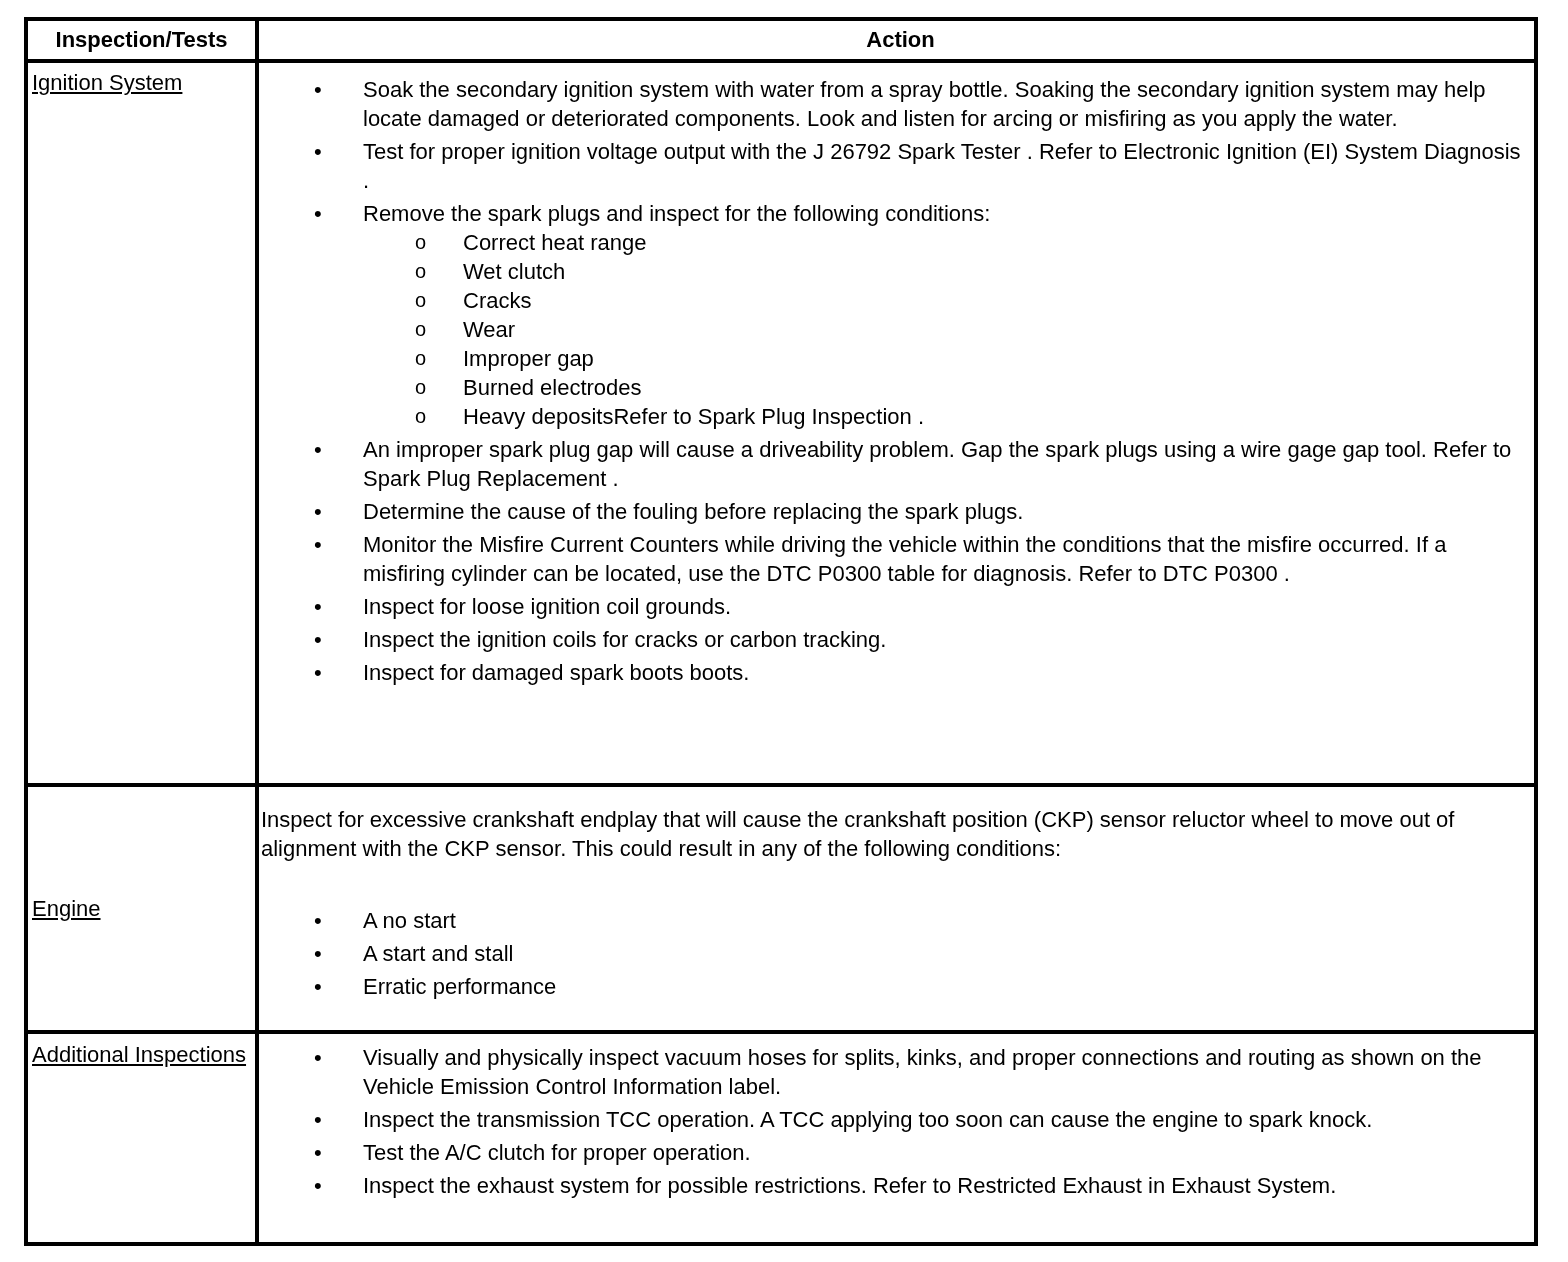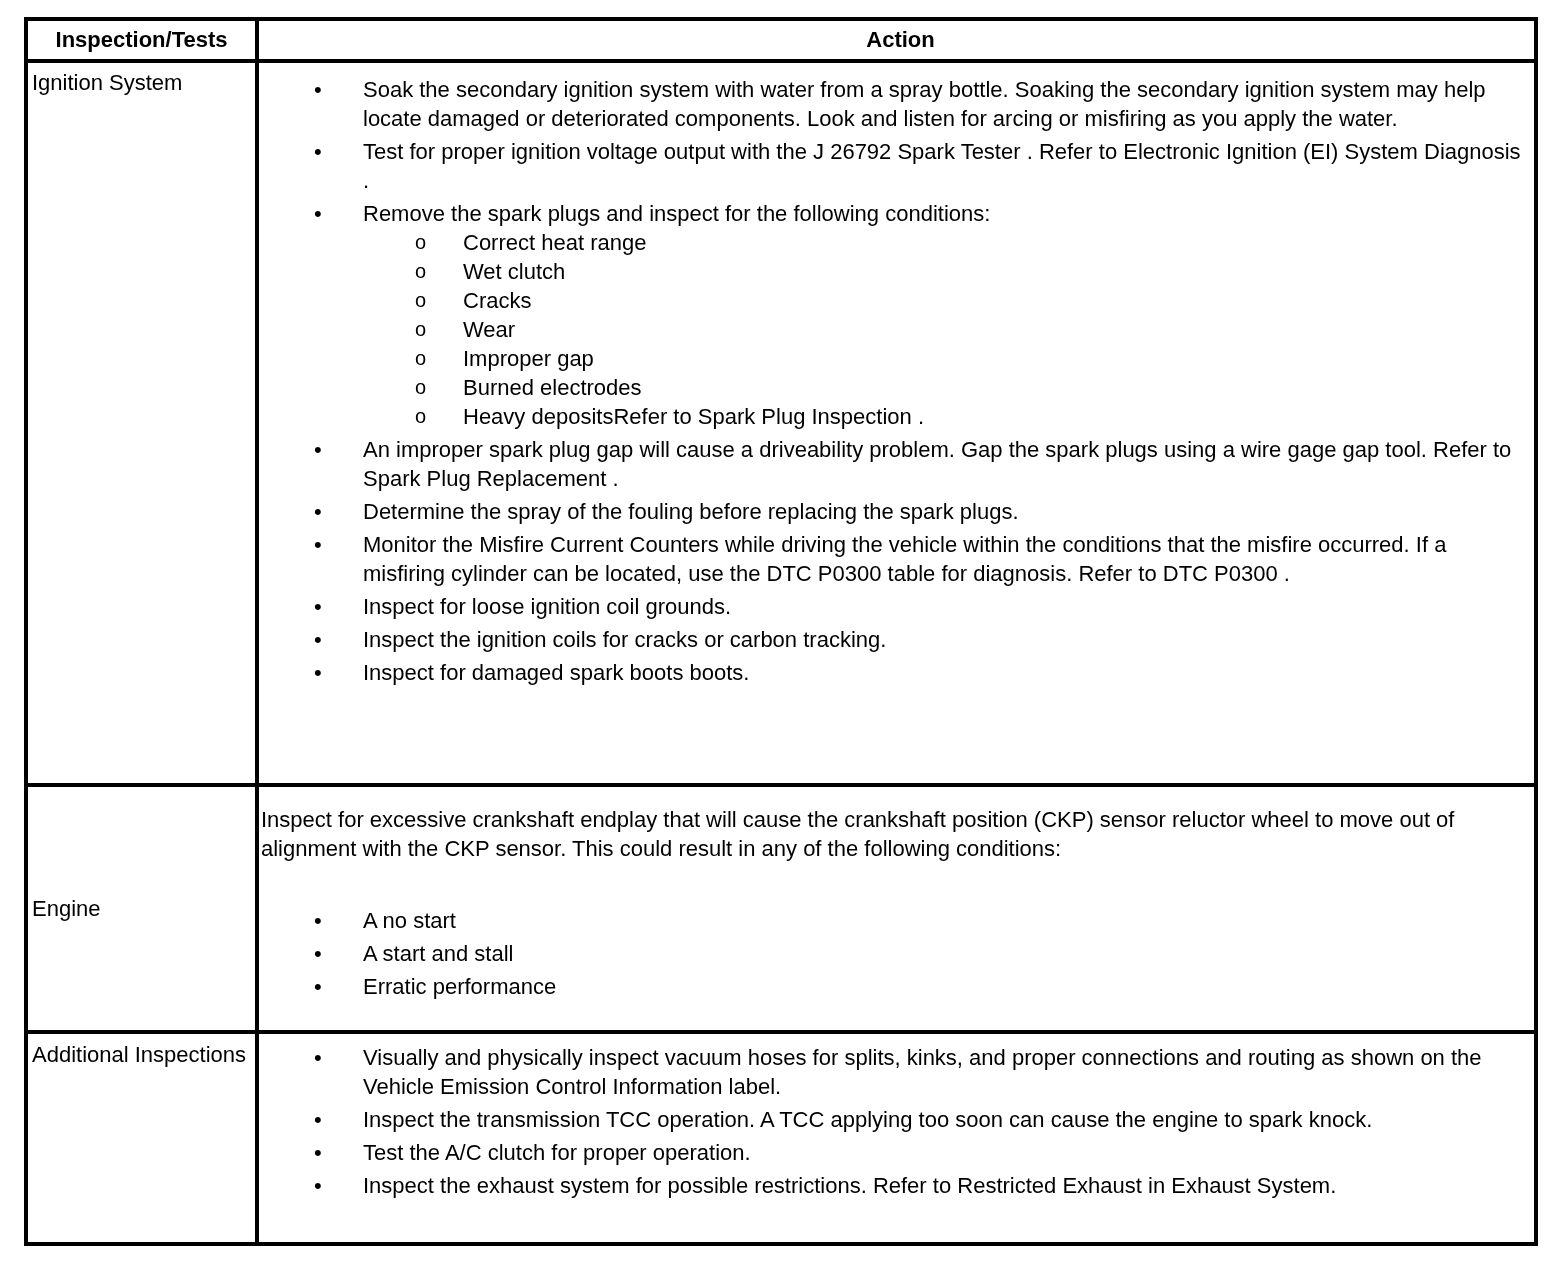--- a/index.html
+++ b/index.html
@@ -7,21 +7,21 @@
          font-family: "Liberation Sans", sans-serif; color: #000; }
   .tbl { position: absolute; left: 24px; top: 17px; width: 1514px; height: 1229px;
          box-sizing: border-box; border: 4px solid #000; }
   .hdr { position: absolute; left: 0; top: 0; right: 0; height: 38px;
          border-bottom: 4px solid #000; }
   .vdiv { position: absolute; left: 227px; top: 0; bottom: 0; width: 4px; background: #000; }
   .hcell { position: absolute; top: 0; height: 38px; line-height: 38px; font-weight: bold;
            font-size: 22px; text-align: center; border-radius: 6px; }
   .row { position: absolute; left: 0; right: 0; }
   .rdiv { position: absolute; left: 0; right: 0; height: 4px; background: #000; }
-  .label { position: absolute; left: 4px; font-size: 22px; line-height: 29px; width: 220px; }
+  .label { position: absolute; left: 4px; font-size: 22px; line-height: 29px; width: 220px; text-decoration: underline; }
   .action { position: absolute; left: 233px; right: 4px; font-size: 22px; line-height: 29px; }
   ul.b { list-style: none; margin: 0; padding: 0; }
   ul.b > li { position: relative; padding-left: 102px; margin-bottom: 4px; }
   ul.b > li .dot { position: absolute; left: 53px; top: 0; font-size: 22px; }
   ul.s { list-style: none; margin: 0; padding: 0; }
   ul.s > li { position: relative; padding-left: 100px; }
   ul.s > li .circ { position: absolute; left: 52px; top: 0; font-size: 20px; }
   .para { padding-left: 0; margin: 12px 0 0 0; }
 </style>
 </head>
@@ -44,21 +44,21 @@
           <li><span class="dot">•</span><span>Remove the spark plugs and inspect for the following conditions:</span><ul class="s">
               <li><span class="circ">o</span><span>Correct heat range</span></li>
               <li><span class="circ">o</span><span>Wet clutch</span></li>
               <li><span class="circ">o</span><span>Cracks</span></li>
               <li><span class="circ">o</span><span>Wear</span></li>
               <li><span class="circ">o</span><span>Improper gap</span></li>
               <li><span class="circ">o</span><span>Burned electrodes</span></li>
               <li><span class="circ">o</span><span>Heavy depositsRefer to Spark Plug Inspection .</span></li>
             </ul></li>
           <li><span class="dot">•</span><span>An improper spark plug gap will cause a driveability problem. Gap the spark plugs using a wire gage gap tool. Refer to Spark Plug Replacement .</span></li>
-          <li><span class="dot">•</span><span>Determine the spray of the fouling before replacing the spark plugs.</span></li>
+          <li><span class="dot">•</span><span>Determine the cause of the fouling before replacing the spark plugs.</span></li>
           <li><span class="dot">•</span><span>Monitor the Misfire Current Counters while driving the vehicle within the conditions that the misfire occurred. If a misfiring cylinder can be located, use the DTC P0300 table for diagnosis. Refer to DTC P0300 .</span></li>
           <li><span class="dot">•</span><span>Inspect for loose ignition coil grounds.</span></li>
           <li><span class="dot">•</span><span>Inspect the ignition coils for cracks or carbon tracking.</span></li>
           <li><span class="dot">•</span><span>Inspect for damaged spark boots boots.</span></li>
         </ul>
     </div>
   </div>
   <div class="rdiv" style="top:762px;"></div>
 
   <div class="row" style="top:766px;height:244px;">

